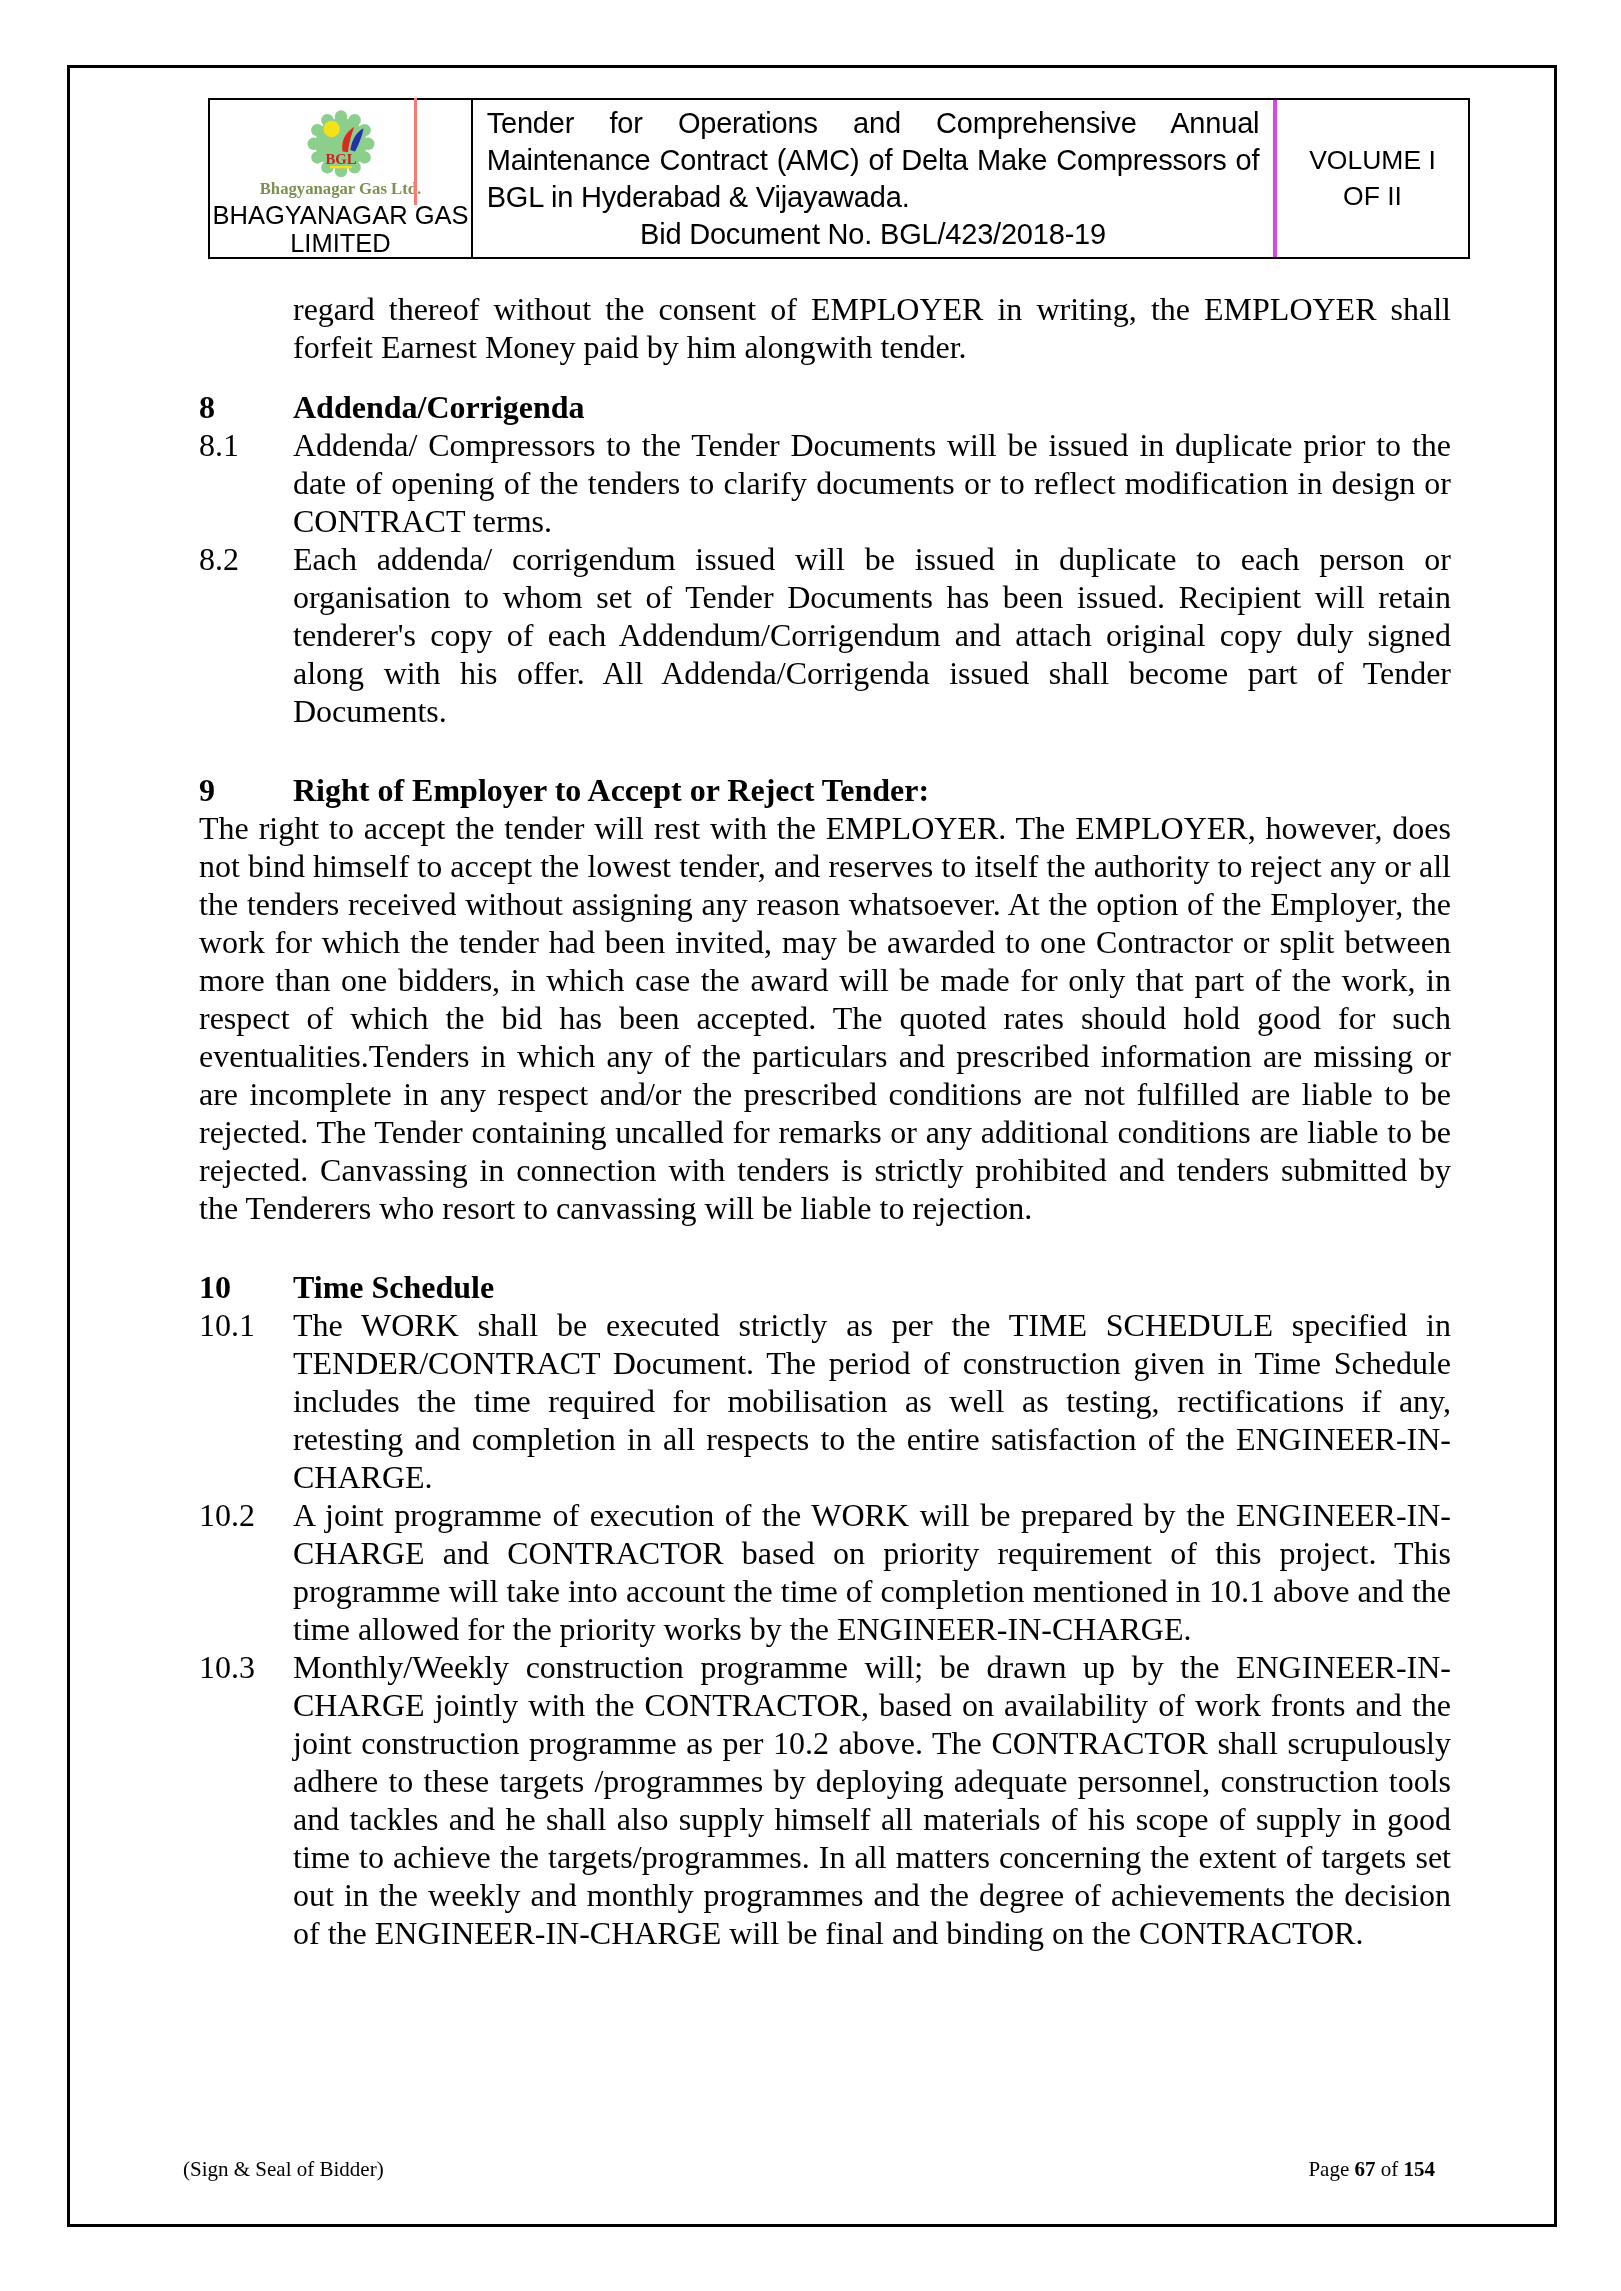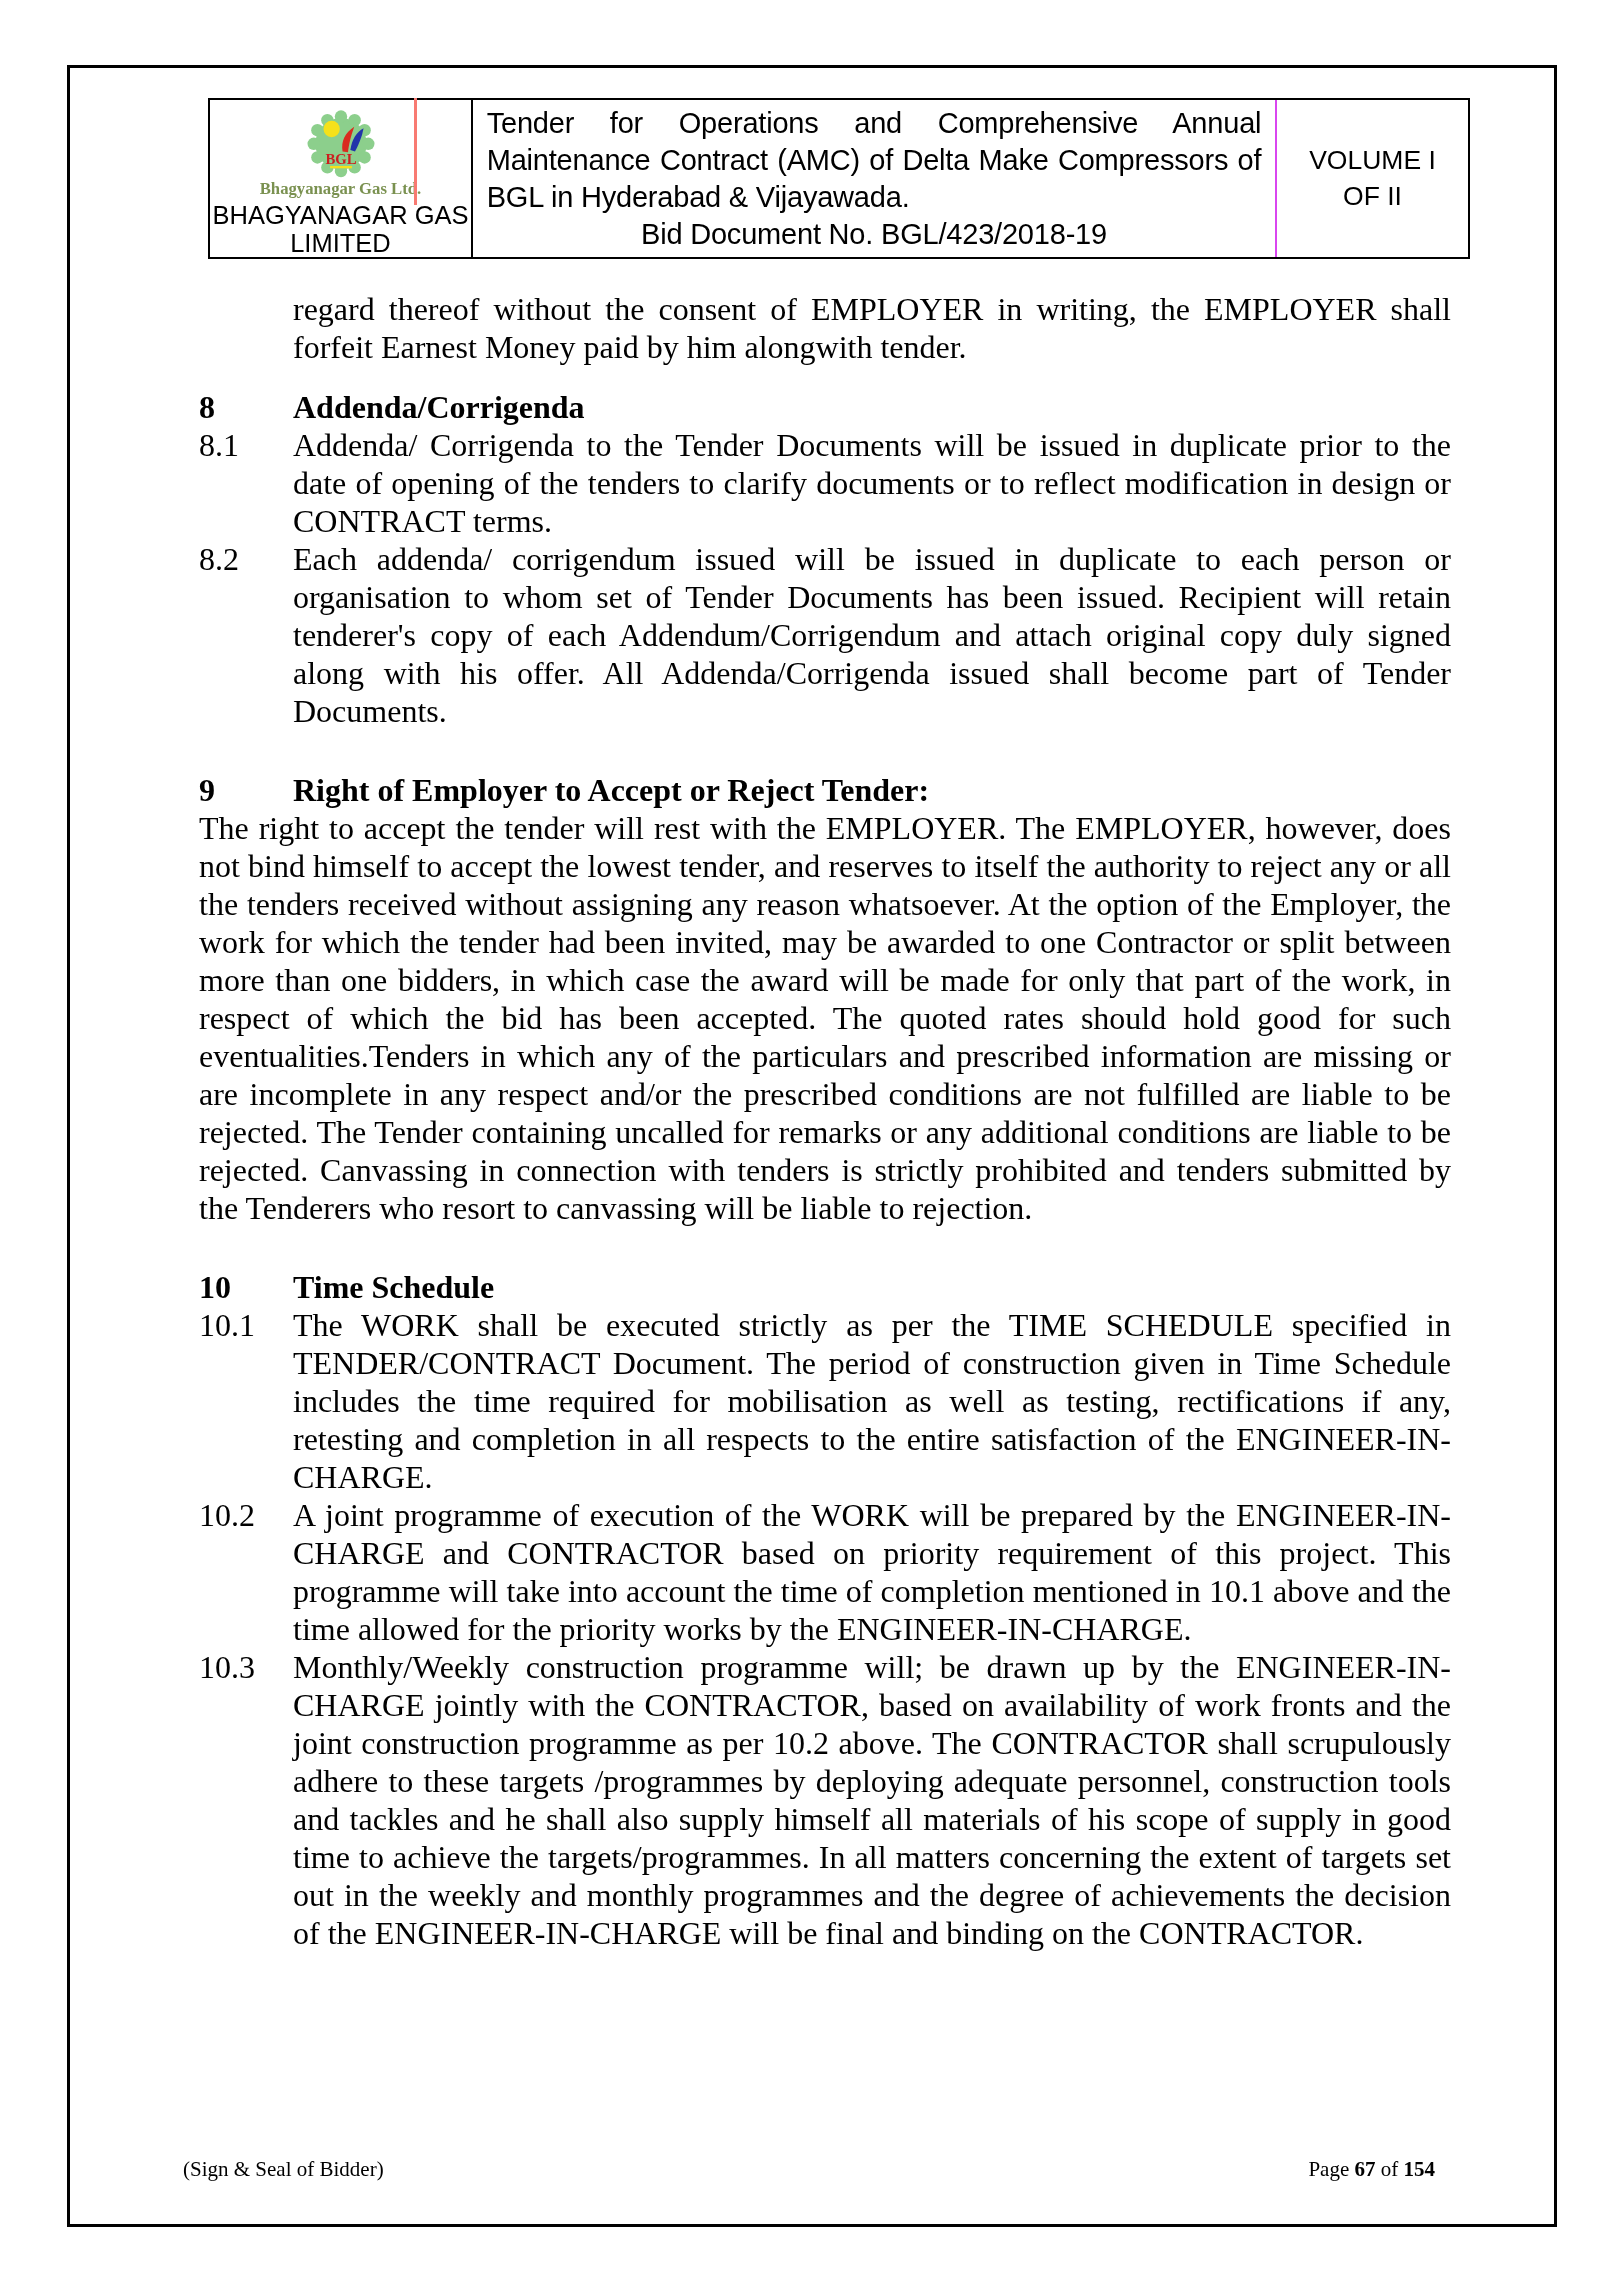--- a/index.html
+++ b/index.html
@@ -5,21 +5,21 @@
   html,body{margin:0;padding:0;background:#ffffff;}
   .page{position:relative;width:1621px;height:2292px;background:#ffffff;overflow:hidden;
         font-family:"Liberation Serif",serif;color:#000;}
   .frame{position:absolute;left:67px;top:65px;width:1490px;height:2162px;
          border:3.9px solid #000;box-sizing:border-box;}
   
   .hdr{position:absolute;left:208px;top:98px;width:1262px;height:161px;
        display:flex;border:2px solid #000;box-sizing:border-box;background:#fff;}
   .c-logo{width:261px;box-sizing:border-box;position:relative;display:flex;
           flex-direction:column;align-items:center;padding-top:7.8px;border-radius:9px;}
-  .c-title{width:806px;box-sizing:border-box;border-left:2px solid #000;border-right:2px solid #d946ef;
+  .c-title{width:806px;box-sizing:border-box;border-left:2px solid #000;border-right:4px solid #d946ef;
            padding:4.9px 13.7px 0 13.7px;font-family:"Liberation Sans",sans-serif;}
   .c-vol{flex:1;display:flex;align-items:center;justify-content:center;text-align:center;
          font-family:"Liberation Sans",sans-serif;font-size:26.5px;line-height:1.35;}
   .title-main{font-size:29px;line-height:37px;text-align:justify;letter-spacing:-0.2px;}
   .title-bid{font-size:29px;line-height:37px;text-align:center;letter-spacing:-0.2px;}
   .wordmark{font-size:16.7px;font-weight:bold;color:#7a9150;line-height:19.6px;font-family:"Liberation Serif",serif;}
   .coname{font-family:Liberation Sans, sans-serif;font-size:25.5px;line-height:28px;
           text-align:center;margin-top:2px;}
   .redline{position:absolute;right:54px;top:-2px;width:2.9px;height:107px;background:#f87a72;}
   
@@ -88,21 +88,21 @@
 
   <div class="content">
     <p class="intro">regard thereof without the consent of EMPLOYER in writing, the EMPLOYER shall forfeit Earnest Money paid by him alongwith tender.</p>
 
     <div class="row h mt1">
       <span class="num">8</span>
       <span class="txt">Addenda/Corrigenda</span>
     </div>
     <div class="row">
       <span class="num">8.1</span>
-      <span class="txt">Addenda/ Corrigenda to the Tender Documents will be issued in duplicate prior to the date of opening of the tenders to clarify documents or to reflect modification in design or CONTRACT terms.</span>
+      <span class="txt">Addenda/ Compressors to the Tender Documents will be issued in duplicate prior to the date of opening of the tenders to clarify documents or to reflect modification in design or CONTRACT terms.</span>
     </div>
     <div class="row">
       <span class="num">8.2</span>
       <span class="txt">Each addenda/ corrigendum issued will be issued in duplicate to each person or organisation to whom set of Tender Documents has been issued. Recipient will retain tenderer's copy of each Addendum/Corrigendum and attach original copy duly signed along with his offer. All Addenda/Corrigenda issued shall become part of Tender Documents.</span>
     </div>
 
     <div class="row h mt">
       <span class="num">9</span>
       <span class="txt">Right of Employer to Accept or Reject Tender:</span>
     </div>

